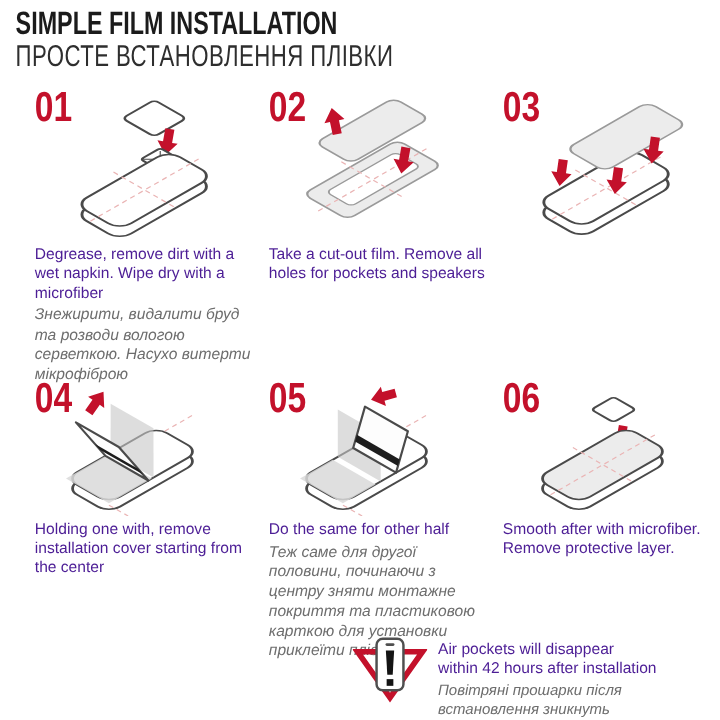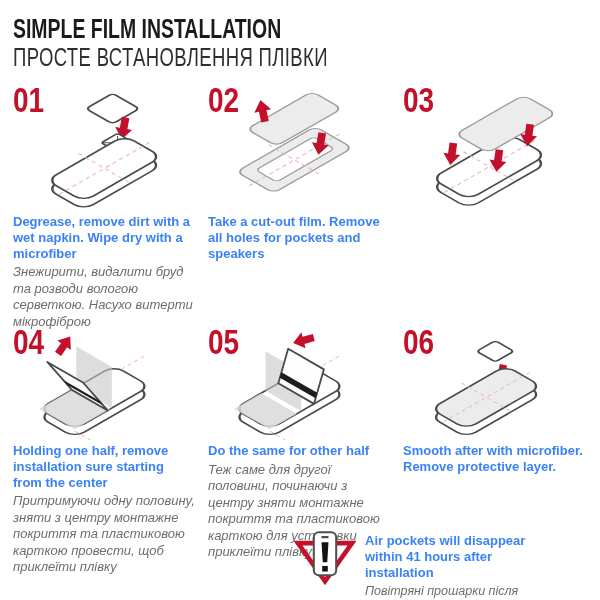--- a/index.html
+++ b/index.html
@@ -1,41 +1,41 @@
 <!DOCTYPE html>
 <html><head>
 <meta charset="utf-8">
 <style>
   * { margin:0; padding:0; box-sizing:border-box; }
   html,body { background:#fff; }
   .canvas {
     position:relative; width:600px; height:600px; background:#ffffff;
     font-family:"Liberation Sans", sans-serif; overflow:hidden; color:#1c1c1c;
   }
-  .header { padding:16px 0 0 13px; }
+  .header { padding:6px 0 0 13px; }
   .title-en {
     font-size:27px; font-weight:bold; line-height:1.02; white-space:nowrap;
     transform:scaleX(0.72); transform-origin:0 0; color:#1b1b1b; letter-spacing:0;
   }
   .title-ua {
     font-size:25px; font-weight:normal; line-height:1.08; white-space:nowrap;
     transform:scaleX(0.74); transform-origin:0 0; color:#2e2e2e; letter-spacing:0.5px;
   }
   .steps {
     display:grid; grid-template-columns:repeat(3,188px); grid-template-rows:242px auto;
-    column-gap:7px; padding:10px 16px 0 13px;
+    column-gap:7px; padding:10px 16px 0 13px;margin-left:16px;
   }
   .step { position:relative; }
   .step-number {
     position:absolute; top:1px; left:0; font-size:35px; font-weight:bold; line-height:1;
     color:#c3112b; transform:scaleX(0.8); transform-origin:0 0;
   }
   .illus { display:block; margin:2px 0 3px 20px; }
   .row2 .illus { margin-left:16px; }
-  .en { font-size:13px; font-weight:bold; color:#3b82f6; line-height:1.23; margin:3px 0 3px; max-width:183px; }
+  .en { font-size:13px; font-weight:normal; color:#4c1d95; line-height:1.23; margin:3px 0 3px; max-width:183px; }
   .ua { font-size:13px; font-style:italic; color:#6d6d6d; line-height:1.27; max-width:185px; }
   .footer { position:absolute; left:294px; top:530px; display:flex; gap:9px; align-items:flex-start; width:302px; }
   .footer .en { margin-top:3px; }
   .footer .ua { font-size:12.5px; }
   
   .guide { stroke:#eab4b4; stroke-width:1.2; stroke-dasharray:5 4; fill:none; }
   .arrow { fill:#c3112b; }
   .outline { fill:#ffffff; stroke:#4a4a4a; stroke-width:2.3; }
   .film { fill:#ececec; stroke:#9a9a9a; stroke-width:1.8; }
 </style>
@@ -121,22 +121,21 @@
           <line class="guide" x1="43.5" y1="27" x2="63" y2="38"></line>
         </g>
         <polygon points="12,102 55.5,77 99,102 55.5,127" fill="#d9d9d9" opacity="0.85"></polygon>
         <polygon points="57.2,76 100.7,101 100.7,51 57.2,26" fill="#c6c6c6" opacity="0.6"></polygon>
         <g>
           <path d="M52 79 L95.5 104 L65.5 70 L22 45 Z" fill="#fdfdfd" stroke="#4a4a4a" stroke-width="2.2" stroke-linejoin="round"></path>
           <path d="M46.7 73 L90.2 98 L84.9 92 L41.4 67 Z" fill="#1d1d1d"></path>
         </g>
         <path class="arrow" d="M0 0 L-10 -13 L-4.5 -13 L-4.5 -26 L4.5 -26 L4.5 -13 L10 -13 Z" transform="translate(50,14) rotate(-145)"></path>
       </svg>
-      <p class="en">Holding one half, remove installation sure starting from the center</p>
-      <p class="ua">Притримуючи одну половину, зняти з центру монтажне покриття та пластиковою карткою провести, щоб приклеїти плівку</p>
+      <p class="en">Holding one with, remove installation cover starting from the center</p>
     </div>
 
     <div class="step row2">
       <div class="step-number">05</div>
       <svg class="illus" viewBox="0 0 170 140" width="140" height="115">
         <g transform="translate(12,102)">
           <rect x="0" y="0" width="105" height="50" rx="13" class="outline" transform="matrix(0.87,-0.5,0.87,0.5,0,10)"></rect>
           <rect x="0" y="0" width="105" height="50" rx="13" class="outline" transform="matrix(0.87,-0.5,0.87,0.5,0,0)"></rect>
           <line class="guide" x1="100" y1="-48" x2="128" y2="-64"></line>
           <line class="guide" x1="43.5" y1="27" x2="63" y2="38"></line>
@@ -174,18 +173,18 @@
 
   <div class="footer">
     <svg viewBox="0 0 66 60" width="62" height="56">
       <polygon points="4,14 62,14 33,55" fill="none" stroke="#c3112b" stroke-width="5"></polygon>
       <rect x="21" y="2.5" width="24" height="46" rx="5.5" fill="#ffffff" stroke="#4f4f4f" stroke-width="2.2"></rect>
       <rect x="29" y="6.5" width="8" height="2.4" rx="1.2" fill="#4f4f4f"></rect>
       <polygon points="29.3,13 36.7,13 35.4,34.5 30.6,34.5" fill="#141414"></polygon>
       <rect x="30" y="38.5" width="6" height="6" fill="#141414"></rect>
     </svg>
     <div>
-      <p class="en">Air pockets will disappear within 41 hours after installation</p>
+      <p class="en">Air pockets will disappear within 42 hours after installation</p>
       <p class="ua">Повітряні прошарки після встановлення зникнуть протягом 24 годин</p>
     </div>
   </div>
 
 </div>
 
 </body></html>

